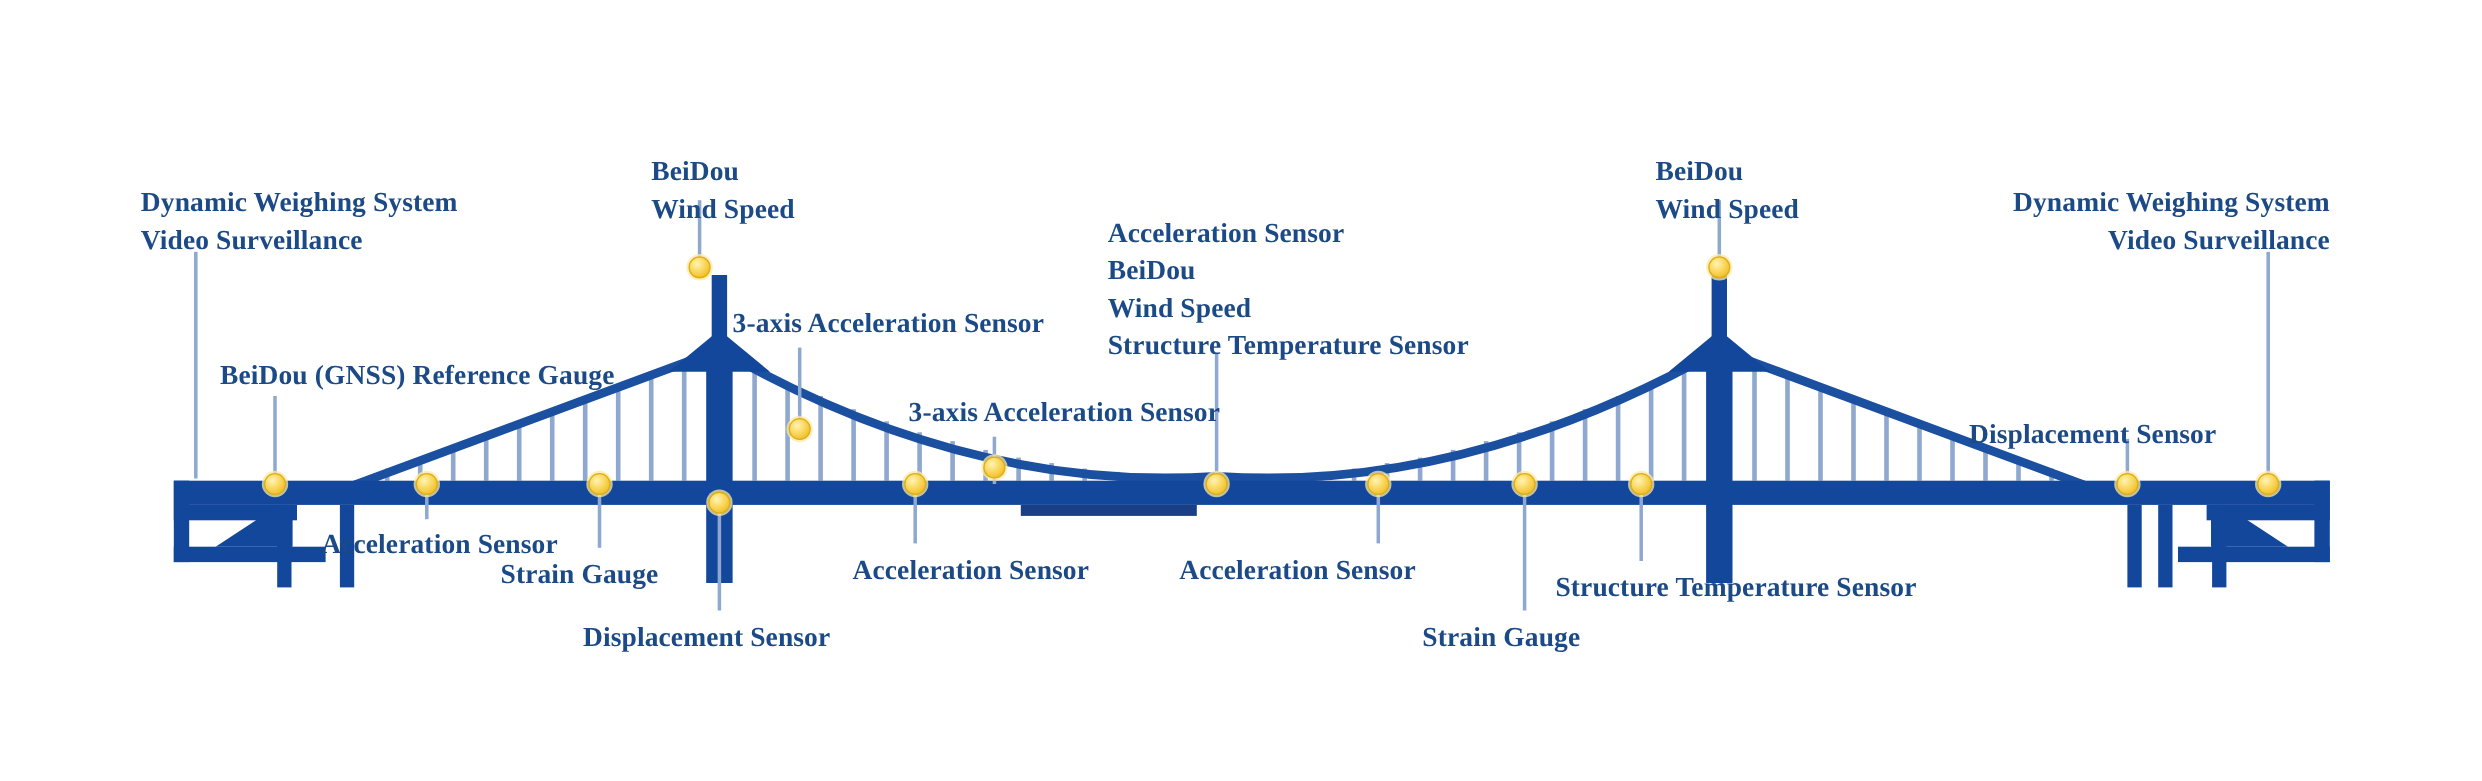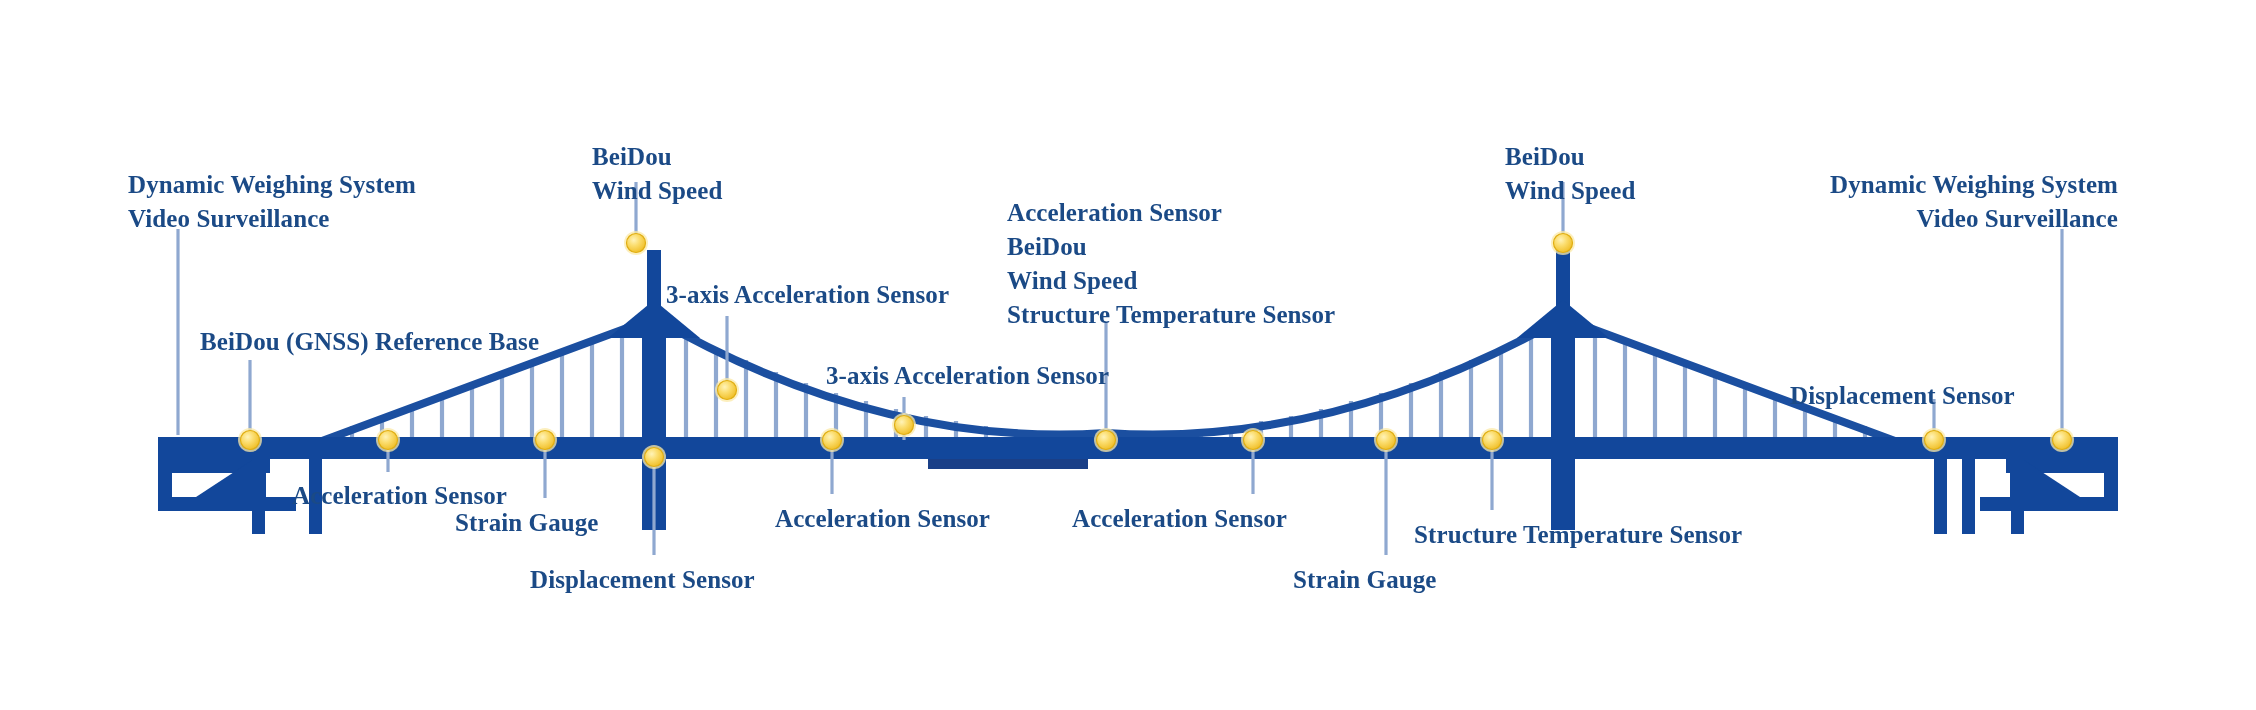--- a/index.html
+++ b/index.html
@@ -219,21 +219,21 @@
         <g>
           <circle cx="2062" cy="440" r="12" fill="#FBE9A8" opacity="0.75"></circle>
           <circle cx="2062" cy="440" r="9.5" fill="url(#goldGrad)" stroke="#E0AE12" stroke-width="1.2"></circle>
         </g>
       </g>
   </svg>
 
   <div id="label-layer">
       <div class="lbl" style="top: 168px; left: 128px;">Dynamic Weighing System
 Video Surveillance</div>
-      <div class="lbl" style="top: 325px; left: 200px;">BeiDou (GNSS) Reference Base</div>
+      <div class="lbl" style="top: 325px; left: 200px;">BeiDou (GNSS) Reference Gauge</div>
       <div class="lbl" style="top: 140px; left: 592px;">BeiDou
 Wind Speed</div>
       <div class="lbl" style="top: 278px; left: 666px;">3-axis Acceleration Sensor</div>
       <div class="lbl" style="top: 479px; left: 292px;">Acceleration Sensor</div>
       <div class="lbl" style="top: 506px; left: 455px;">Strain Gauge</div>
       <div class="lbl" style="top: 563px; left: 530px;">Displacement Sensor</div>
       <div class="lbl" style="top: 359px; left: 826px;">3-axis Acceleration Sensor</div>
       <div class="lbl" style="top: 502px; left: 775px;">Acceleration Sensor</div>
       <div class="lbl" style="top: 196px; left: 1007px;">Acceleration Sensor
 BeiDou

